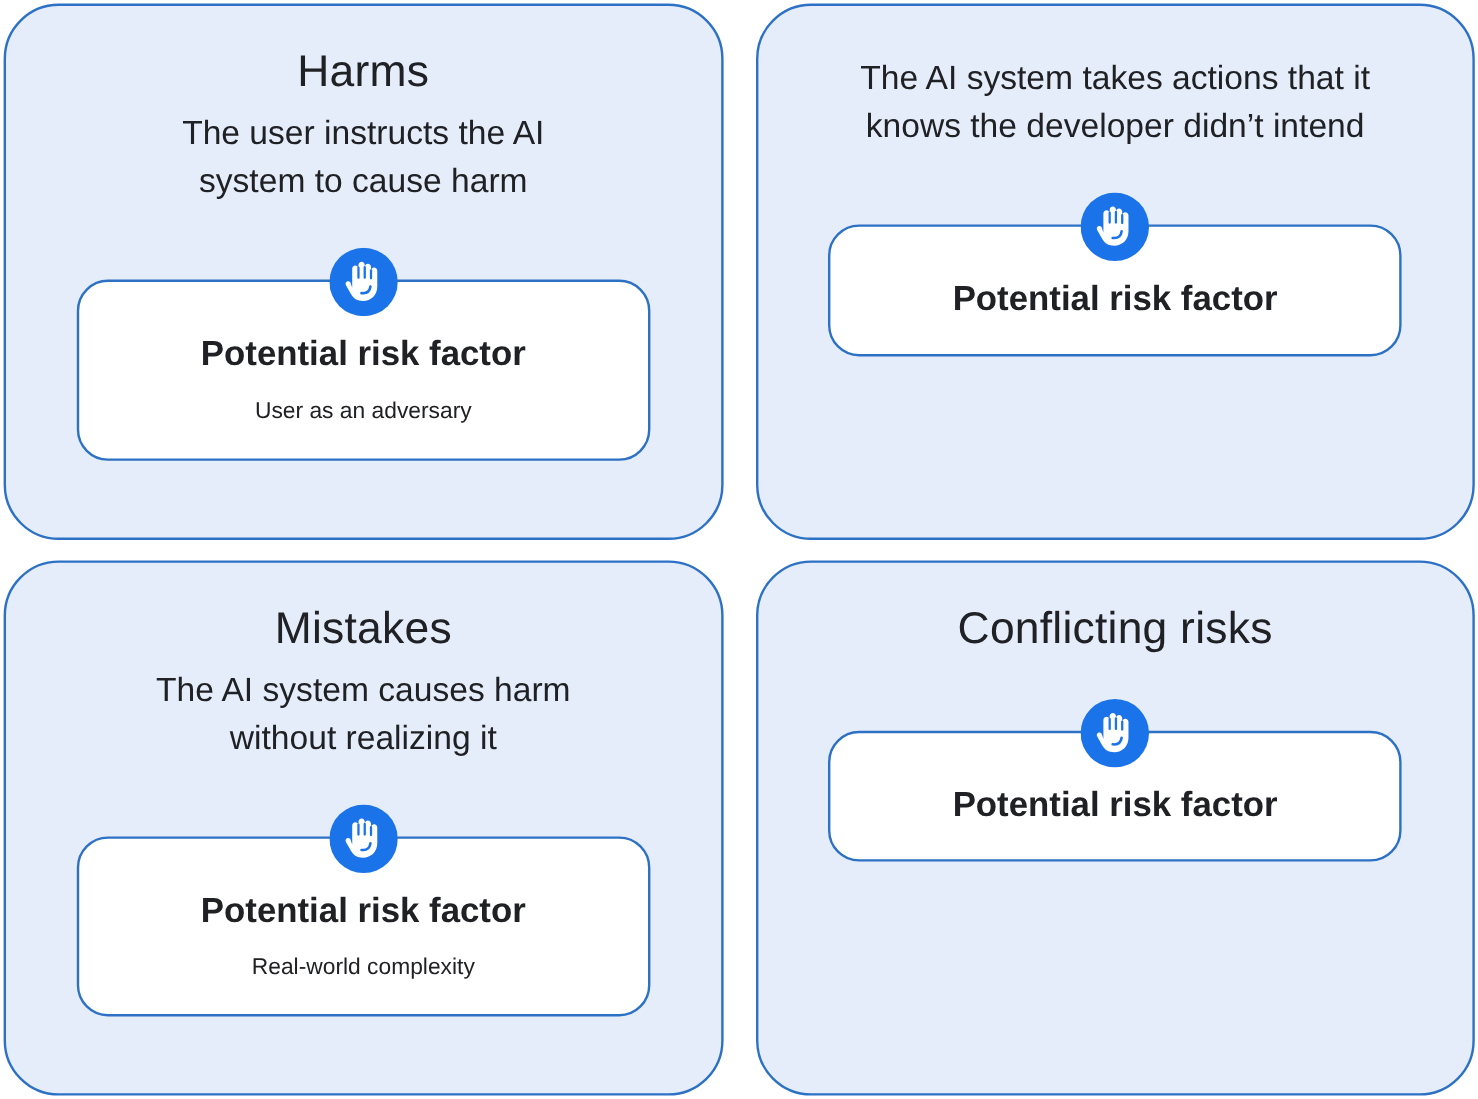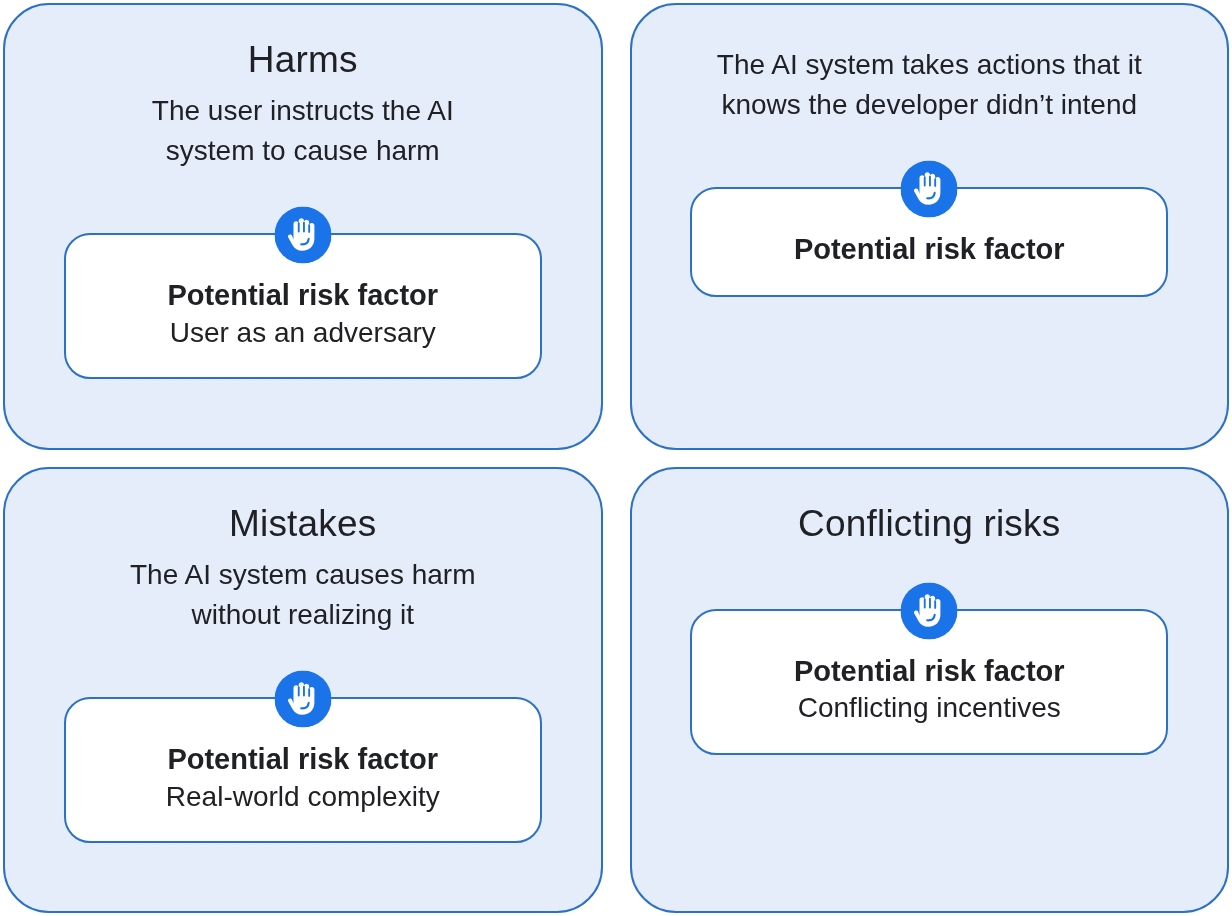--- a/index.html
+++ b/index.html
@@ -61,24 +61,24 @@
     transform: translate(-50%, -50%);
     width: 57px; height: 57px;
   }
   .hand-badge svg { display: block; width: 100%; height: 100%; }
   .risk-label {
     font-size: 29px;
     font-weight: 700;
     line-height: 1.3;
   }
   .risk-value {
-    font-size: 28px;
+    font-size: 19px;
     font-weight: 400;
     line-height: 1.3;
-    margin-top: 0;
+    margin-top: 16px;
   }
 </style>
 </head>
 <body>
 
 <div class="grid">
 
   <div class="card">
     <div class="card-title">Harms</div>
     <div class="card-desc">The user instructs the AI
@@ -136,17 +136,16 @@
     <div class="risk-box">
       <span class="hand-badge">
         <svg viewBox="0 0 48 48" xmlns="http://www.w3.org/2000/svg">
           <circle cx="24" cy="24" r="24" fill="#1a73e8"></circle>
           <path fill="#ffffff" d="M16 28 V14.6 c0-1.2 1-2.2 2.2-2.2 s2.2 1 2.2 2.2 V12 c0-1.2 1-2.2 2.2-2.2 s2.2 1 2.2 2.2 v1.4 c0-1.2 1-2.2 2.2-2.2 s2.2 1 2.2 2.2 v2.6 c0-1.2 1-2.2 2.2-2.2 s2.2 1 2.2 2.2 V27 c0 6.2-4.3 10.3-10 10.3 -4 0-6.7-1.7-8.5-4.9 l-3.5-6.2 c-.5-.9-.2-2 .7-2.5 .8-.4 1.8-.2 2.4.5 z"></path>
           <path stroke="#1a73e8" stroke-width="1.6" fill="none" stroke-linecap="round" d="M20.4 14 v7 M24.8 13.6 v7.4 M29.2 15.8 v5.6"></path>
           <path stroke="#1a73e8" stroke-width="1.8" fill="none" stroke-linecap="round" d="M22.5 31.8 c3.4.4 5.8-1.3 6.3-4.6"></path>
         </svg>
       </span>
       <div class="risk-label">Potential risk factor</div>
-      <div class="risk-value">Conflicting incentives</div>
     </div>
   </div>
 
 </div>
 
 </body></html>

